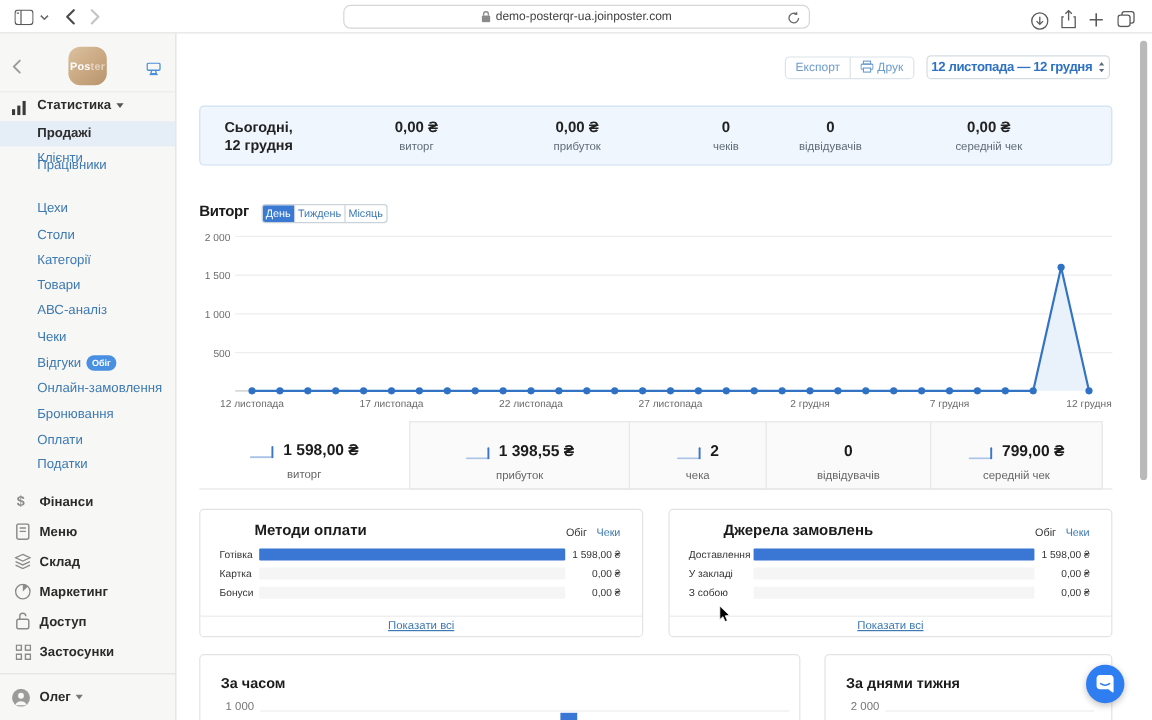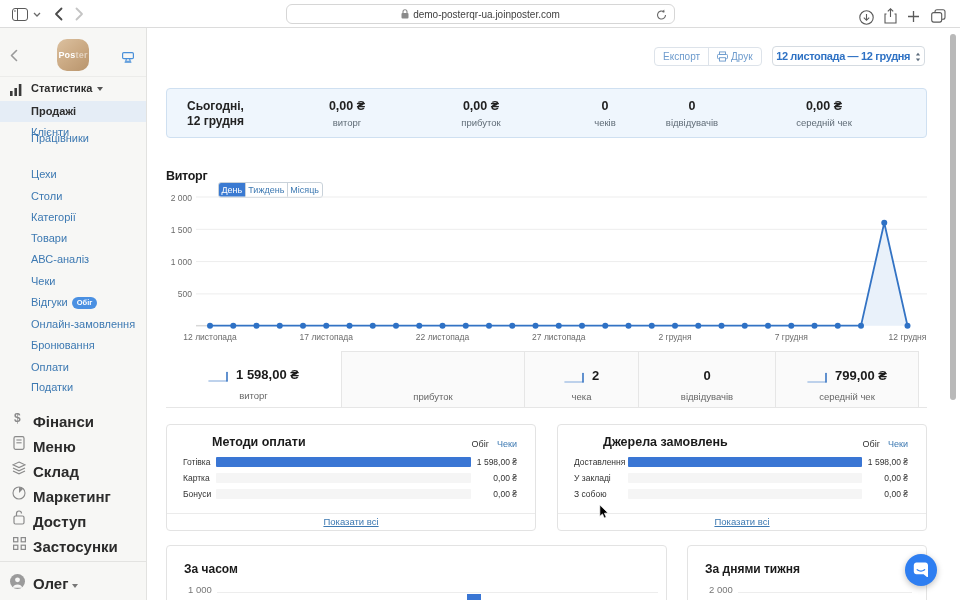--- a/index.html
+++ b/index.html
@@ -18,40 +18,40 @@
 #sidebar { position:absolute; left:0; top:28px; width:147px; height:572px; background:#f7f7f5; border-right:1px solid #e2e2e0; }
 #sidehead { position:absolute; left:0; top:0; width:146px; height:49px; border-bottom:1px solid #ececea; }
 #logo { position:absolute; left:57px; top:11px; width:32px; height:32px; border-radius:10px;
   background:linear-gradient(140deg,#dcc1a0 0%,#cbaa84 50%,#b8946c 100%);
   color:#fff; font-size:9px; font-weight:bold; text-align:center; line-height:32px; letter-spacing:0.2px; }
 #logo span { color:rgba(255,255,255,0.5); }
 .navitem { position:absolute; left:31px; font-size:11px; color:#3d79b2; white-space:nowrap; }
 .navdark { color:#2d2d2d; font-weight:bold; }
 #active-row { position:absolute; left:0; top:73px; width:146px; height:21px; background:#e5edf6; }
 .badge { display:inline-block; background:#4a90e2; color:#fff; font-size:7.5px; font-weight:bold; border-radius:7px; padding:1.5px 5px 2px; margin-left:4px; vertical-align:1px; }
-.g2 { position:absolute; left:33px; font-size:15px; color:#2b2b2b; font-weight:bold; white-space:nowrap; }
+.g2 { position:absolute; left:33px; font-size:11px; color:#2b2b2b; font-weight:bold; white-space:nowrap; }
 #sep2 { position:absolute; left:0; top:533px; width:146px; height:1px; background:#e3e3e1; }
 .caret { display:inline-block; margin-left:4px; vertical-align:1.5px; width:0; height:0; border-left:3px solid transparent; border-right:3px solid transparent; border-top:4px solid #555; }
 
 
 #main { position:absolute; left:148px; top:28px; width:812px; height:572px; background:#fff; }
 h1 { position:absolute; left:18px; top:16px; font-size:17px; color:#1b1b1b; letter-spacing:-0.2px; }
 .btngroup { position:absolute; top:19px; height:19px; display:flex; border:1px solid #dde3ea; border-radius:4px; background:#fff; }
 .btn { font-size:10px; color:#6d9bcd; padding:0 8px; line-height:17px; white-space:nowrap; }
 .btn + .btn { border-left:1px solid #dde3ea; }
 #datebtn { position:absolute; left:624px; top:18px; width:153px; height:20px; border:1px solid #d5dbe1; border-radius:4px; background:#fff; font-size:11px; letter-spacing:-0.35px; font-weight:bold; color:#2f72c4; text-align:center; line-height:18px; white-space:nowrap; }
 
 #summary { position:absolute; left:18px; top:60px; width:761px; height:50px; background:#eff6fd; border:1px solid #cfe0f1; border-radius:4px; }
 #summary .today { position:absolute; left:20px; top:10px; font-size:12px; font-weight:bold; color:#222; line-height:15px; }
 .sstat { position:absolute; top:10px; width:100px; text-align:center; }
 .sstat .v { font-size:12.5px; font-weight:bold; color:#222; }
 .sstat .l { font-size:9.5px; color:#5f6b76; margin-top:4px; }
 
 #vitorg-h { position:absolute; left:18px; top:141px; letter-spacing:-0.3px; font-size:12.5px; font-weight:bold; color:#1b1b1b; }
-#tabs { position:absolute; left:70px; top:154px; height:16px; display:flex; border:1px solid #c9d2da; border-radius:3px; overflow:hidden; background:#fff; }
+#tabs { position:absolute; left:70px; top:142px; height:16px; display:flex; border:1px solid #c9d2da; border-radius:3px; overflow:hidden; background:#fff; }
 .tab { font-size:9px; padding:0 2.5px; line-height:14px; color:#3d79b2; }
 .tab.on { background:#3a7ad2; color:#fff; }
 .tab + .tab { border-left:1px solid #c9d2da; }
 
 
 #chartwrap { position:absolute; left:0px; top:162px; width:800px; height:156px; }
 
 
 #mstrip { position:absolute; left:18px; top:323px; width:761px; height:57px; }
 .mcell { position:absolute; top:0; height:57px; background:#fafafa; border:1px solid #e6e6e6; border-right:none; }
@@ -305,20 +305,24 @@
 
   <div id="mstrip">
     <div class="mcell sel" style="left:0;width:175px">
       <div class="mval"><svg class="spark" width="21" height="11" viewBox="0 0 21 11">
               <path d="M1 10 H19" stroke="#a9c4e6" stroke-width="1.6" fill="none" stroke-linecap="round"></path>
               <path d="M19 10 V1.5" stroke="#3a76c4" stroke-width="1.6" fill="none" stroke-linecap="round"></path>
             </svg>1 598,00 ₴</div>
       <div class="mlab">виторг</div>
     </div>
     <div class="mcell" style="left:175px;width:183px">
+      <div class="mval"><svg class="spark" width="21" height="11" viewBox="0 0 21 11">
+              <path d="M1 10 H19" stroke="#a9c4e6" stroke-width="1.6" fill="none" stroke-linecap="round"></path>
+              <path d="M19 10 V1.5" stroke="#3a76c4" stroke-width="1.6" fill="none" stroke-linecap="round"></path>
+            </svg>1 398,55 ₴</div>
       <div class="mlab">прибуток</div>
     </div>
     <div class="mcell" style="left:358px;width:114px">
       <div class="mval"><svg class="spark" width="21" height="11" viewBox="0 0 21 11">
               <path d="M1 10 H19" stroke="#a9c4e6" stroke-width="1.6" fill="none" stroke-linecap="round"></path>
               <path d="M19 10 V1.5" stroke="#3a76c4" stroke-width="1.6" fill="none" stroke-linecap="round"></path>
             </svg>2</div>
       <div class="mlab">чека</div>
     </div>
     <div class="mcell" style="left:472px;width:137px">

